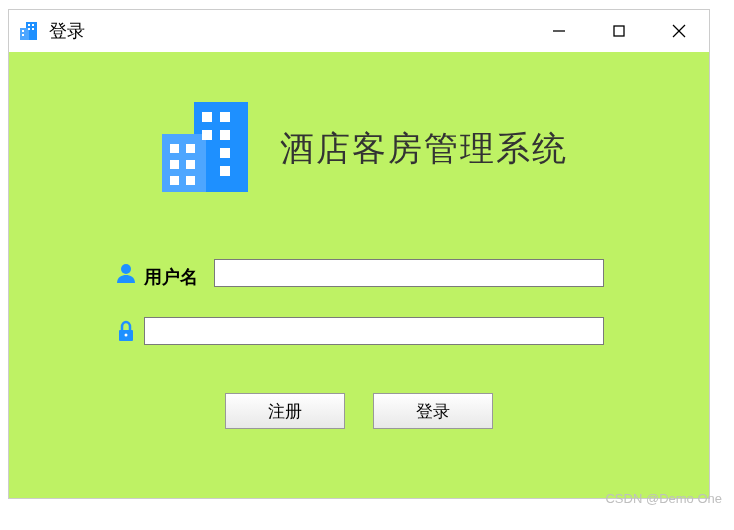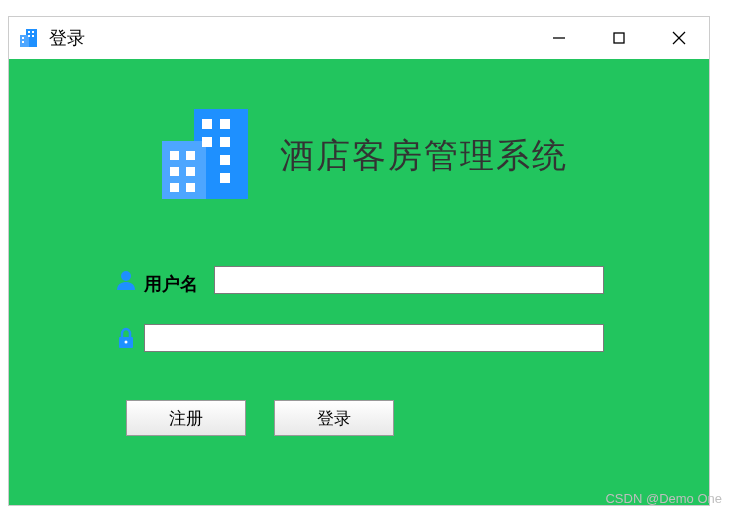--- a/index.html
+++ b/index.html
@@ -12,21 +12,21 @@
       background: #ffffff;
       width: 734px;
       height: 530px;
       position: relative;
     }
     .window {
       width: 702px;
       height: 490px;
       border: 1px solid #cccccc;
       position: absolute;
-      top: 16px;
+      top: 9px;
       left: 8px;
       background: #ffffff;
     }
     .titlebar {
       height: 42px;
       background: #ffffff;
       display: flex;
       align-items: center;
       padding: 0 8px;
       position: relative;
@@ -54,21 +54,21 @@
       align-items: center;
       justify-content: center;
       cursor: pointer;
     }
     .window-control svg {
       stroke: #000;
       stroke-width: 1.3;
       fill: none;
     }
     .content {
-      background: #22c55e;
+      background: #bef264;
       height: calc(100% - 42px);
       padding: 30px 60px 18px 60px;
       display: flex;
       flex-direction: column;
       align-items: center;
     }
     .logo-section {
       display: flex;
       align-items: center;
       margin-bottom: 50px;
@@ -104,21 +104,21 @@
     .form-input {
       flex: 1;
       height: 28px;
       border: 1px solid #7a7a7a;
       background: #ffffff;
       padding: 0 4px;
       font-size: 14px;
     }
     .button-row {
       display: flex;
-      justify-content: flex-start;
+      justify-content: center;
       width: 466px;
       margin-top: 20px;
       gap: 28px;
     }
     .btn {
       width: 120px;
       height: 36px;
       background: linear-gradient(#ffffff, #e8e8e8);
       border: 1px solid #999;
       font-size: 17px;

